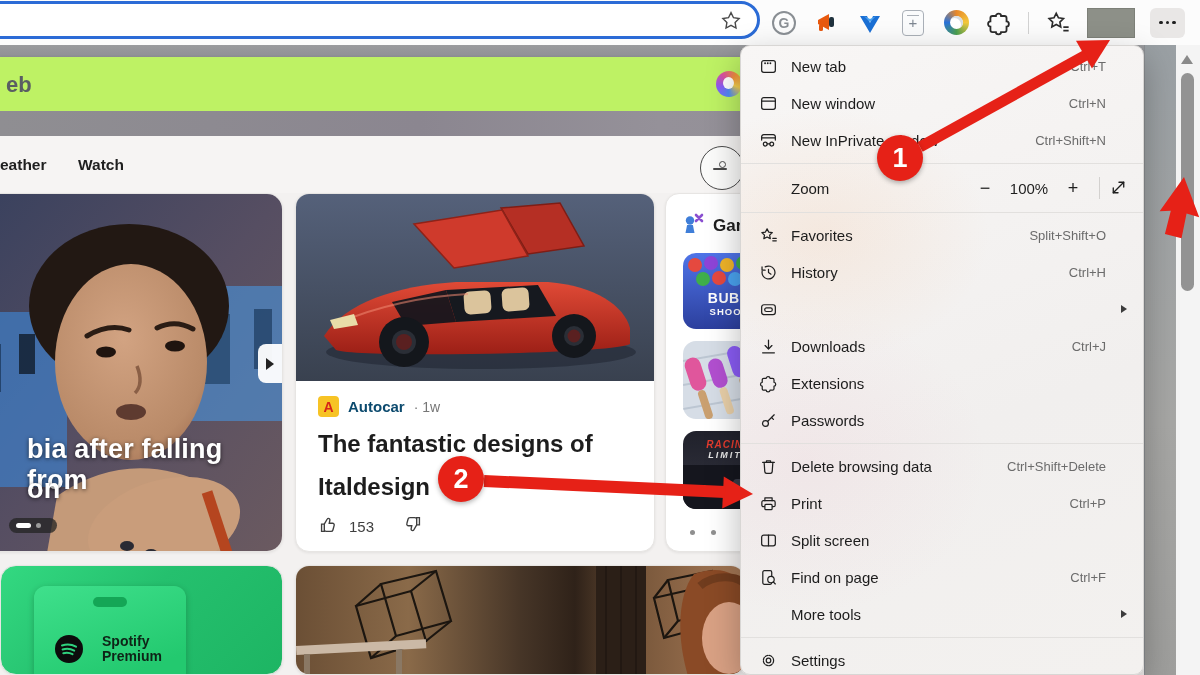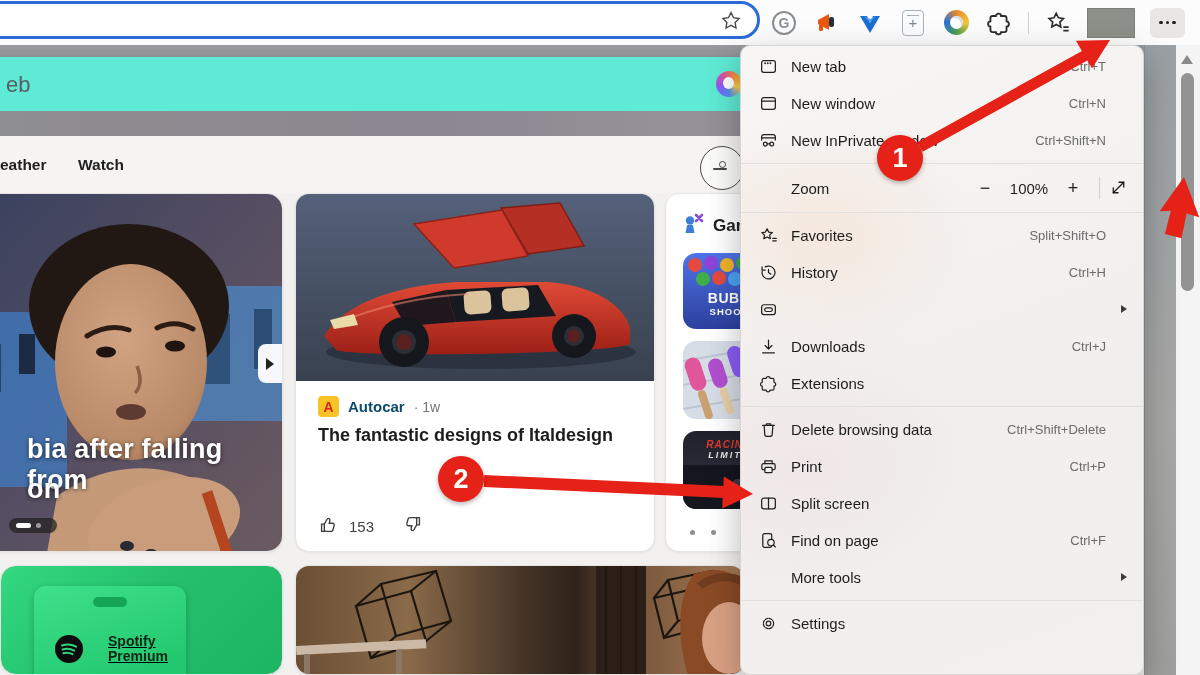--- a/index.html
+++ b/index.html
@@ -27,21 +27,21 @@
          background:#fff;box-shadow:inset -2px 2px 0 #d7dde3;}
   .puzzle svg,.hub svg{stroke:#2b2b2b;fill:none;stroke-width:1.4;}
   .tb-div{width:1px;height:22px;background:#d2d2d2;flex:none;}
   .avatar{width:48px;height:30px;background:#8d9088;border:1px solid #7d8078;flex:none;}
   .more-btn{width:35px;height:30px;background:#e9e7e6;border-radius:6px;display:flex;gap:3px;
             align-items:center;justify-content:center;flex:none;}
   .more-btn i{width:3.5px;height:3.5px;border-radius:50%;background:#1f1f1f;}
 
   
   .strip1{position:absolute;left:0;top:45px;width:1200px;height:12px;background:linear-gradient(#9a9b9e,#909195);}
-  .searchbar{position:absolute;left:0;top:57px;width:1200px;height:54px;background:#5eead4;box-shadow:0 1px 3px rgba(0,0,0,.18);}
+  .searchbar{position:absolute;left:0;top:57px;width:1200px;height:54px;background:#bef264;box-shadow:0 1px 3px rgba(0,0,0,.18);font-weight:bold;}
   .search-text{position:absolute;left:6px;top:15px;font-size:22px;color:#5a5e63;}
   .sb-copilot{position:absolute;left:716px;top:14px;width:26px;height:26px;border-radius:50%;
            background:conic-gradient(from 180deg,#4e8df5,#8a5cf5,#d94fa2,#f2923c,#f5d04e,#4e8df5);}
   .sb-copilot::after{content:"";position:absolute;left:7px;top:6px;width:11px;height:12px;border-radius:50%;background:#fff;}
   .strip2{position:absolute;left:0;top:111px;width:1200px;height:25px;
           background:linear-gradient(90deg,#8f8e92,#8b8690 35%,#959199 55%,#8e8d91);}
   .navrow{position:absolute;left:0;top:136px;width:1200px;height:57px;background:#f6f4f3;}
   .nav-item{position:absolute;top:20px;font-size:15.5px;font-weight:600;color:#1f1f1f;}
   .nav-w{left:0px;} .nav-watch{left:78px;}
   .nav-circle{position:absolute;left:700px;top:146px;width:44px;height:44px;border:1.6px solid #4a4a4a;
@@ -66,21 +66,21 @@
   .vc-dots .dot{width:5px;height:5px;border-radius:50%;background:#9a9a9a;}
 
   
   .article-card{left:295px;top:193px;width:360px;height:359px;border-radius:14px;}
   .ac-img{position:absolute;left:0;top:0;width:360px;height:187px;}
   .ac-meta{position:absolute;left:22px;top:202px;display:flex;align-items:center;gap:9px;}
   .ac-logo{width:21px;height:21px;border-radius:4px;background:#f7c325;color:#d62518;font-weight:bold;
            font-size:14px;display:flex;align-items:center;justify-content:center;}
   .ac-src{font-size:15px;font-weight:600;color:#0c4a6e;}
   .ac-age{font-size:14px;color:#767676;}
-  .ac-title{position:absolute;left:22px;top:228px;width:320px;font-size:18px;line-height:26px;
+  .ac-title{position:absolute;left:22px;top:228px;width:320px;font-size:24px;line-height:43px;
             font-weight:600;color:#1d1d1d;}
   .ac-engage{position:absolute;left:22px;top:320px;display:flex;align-items:center;gap:10px;}
   .ac-engage svg{width:21px;height:21px;stroke:#3f3f3f;fill:none;stroke-width:1.3;}
   .ac-likes{font-size:15px;color:#3f3f3f;}
   .ac-dd{margin-left:18px;}
 
   
   .games-card{left:665px;top:193px;width:250px;height:359px;border-radius:14px;}
   .gc-head{position:absolute;left:15px;top:18px;display:flex;align-items:center;gap:8px;}
   .gc-title{font-size:17px;font-weight:600;color:#1f1f1f;}
@@ -94,21 +94,21 @@
   .gt3 .l1{top:8px;font-size:10px;color:#e23b2e;font-style:italic;letter-spacing:1px;}
   .gt3 .l2{top:19px;font-size:9px;color:#e8e8e8;font-style:italic;letter-spacing:2px;}
   .gc-dots{position:absolute;left:24px;top:336px;display:flex;gap:16px;}
   .gc-dots i{width:5px;height:5px;border-radius:50%;background:#8f8f8f;}
 
   
   .spotify-card{left:0;top:565px;width:283px;height:110px;background:linear-gradient(135deg,#33d981 0%,#25c06e 45%,#1db563 100%);}
   .sp-gift{position:absolute;left:33px;top:20px;width:152px;height:120px;border-radius:12px;
            background:linear-gradient(160deg,#3fe08c,#23c96f 70%);box-shadow:0 2px 6px rgba(0,30,10,.25);}
   .sp-slot{position:absolute;left:59px;top:11px;width:34px;height:10px;border-radius:6px;background:#14a656;}
-  .sp-row{position:absolute;left:20px;top:48px;display:flex;align-items:flex-start;gap:24px;text-decoration:underline;}
+  .sp-row{position:absolute;left:20px;top:48px;display:flex;align-items:flex-start;gap:18px;}
   .sp-logo{width:30px;height:30px;}
   .sp-name{font-size:14px;font-weight:bold;color:#0e2417;line-height:15px;}
   .interior-card{left:295px;top:565px;width:450px;height:110px;border-radius:14px;}
 
   
   .menu{position:absolute;left:740px;top:45px;width:404px;height:630px;z-index:10;
         border:1px solid #d8d6d4;border-radius:10px;box-shadow:0 12px 34px rgba(0,0,0,.28);
         background:
           radial-gradient(240px 180px at 20% 30%,rgba(242,176,122,.16),transparent 70%),
           radial-gradient(260px 220px at 16% 66%,rgba(230,150,170,.10),transparent 70%),
@@ -505,20 +505,28 @@
           </svg></span>
         <span class="m-label">Downloads</span>
         <span class="m-sc">Ctrl+J</span>
       </div>
       <div class="m-item">
         <span class="m-ico"><svg viewBox="0 0 20 20">
             <path d="M7.6 4.6c0-1 .9-1.8 2-1.8s2 .8 2 1.8h2.6c.9 0 1.6.7 1.6 1.6v2.6c1 0 1.8.9 1.8 2s-.8 2-1.8 2v2.6c0 .9-.7 1.6-1.6 1.6h-2.6c0 1-.9 1.8-2 1.8s-2-.8-2-1.8H5c-.9 0-1.6-.7-1.6-1.6v-2.6c-1 0-1.8-.9-1.8-2s.8-2 1.8-2V6.2c0-.9.7-1.6 1.6-1.6z"></path>
           </svg></span>
         <span class="m-label">Extensions</span>
       </div>
+      <div class="m-item">
+        <span class="m-ico"><svg viewBox="0 0 20 20">
+            <circle cx="6.8" cy="13.2" r="3.1"></circle>
+            <path d="M9 11l7-7"></path>
+            <path d="M13.2 6.8l2 2"></path>
+          </svg></span>
+        <span class="m-label">Passwords</span>
+      </div>
       <div class="m-sep"></div>
       <div class="m-item">
         <span class="m-ico"><svg viewBox="0 0 20 20">
             <path d="M3.8 5.6h12.4"></path>
             <path d="M7.8 5.6V4.2h4.4v1.4"></path>
             <path d="M5.4 5.6l.7 9.8a1.9 1.9 0 0 0 1.9 1.8h4a1.9 1.9 0 0 0 1.9-1.8l.7-9.8"></path>
           </svg></span>
         <span class="m-label">Delete browsing data</span>
         <span class="m-sc">Ctrl+Shift+Delete</span>
       </div>

